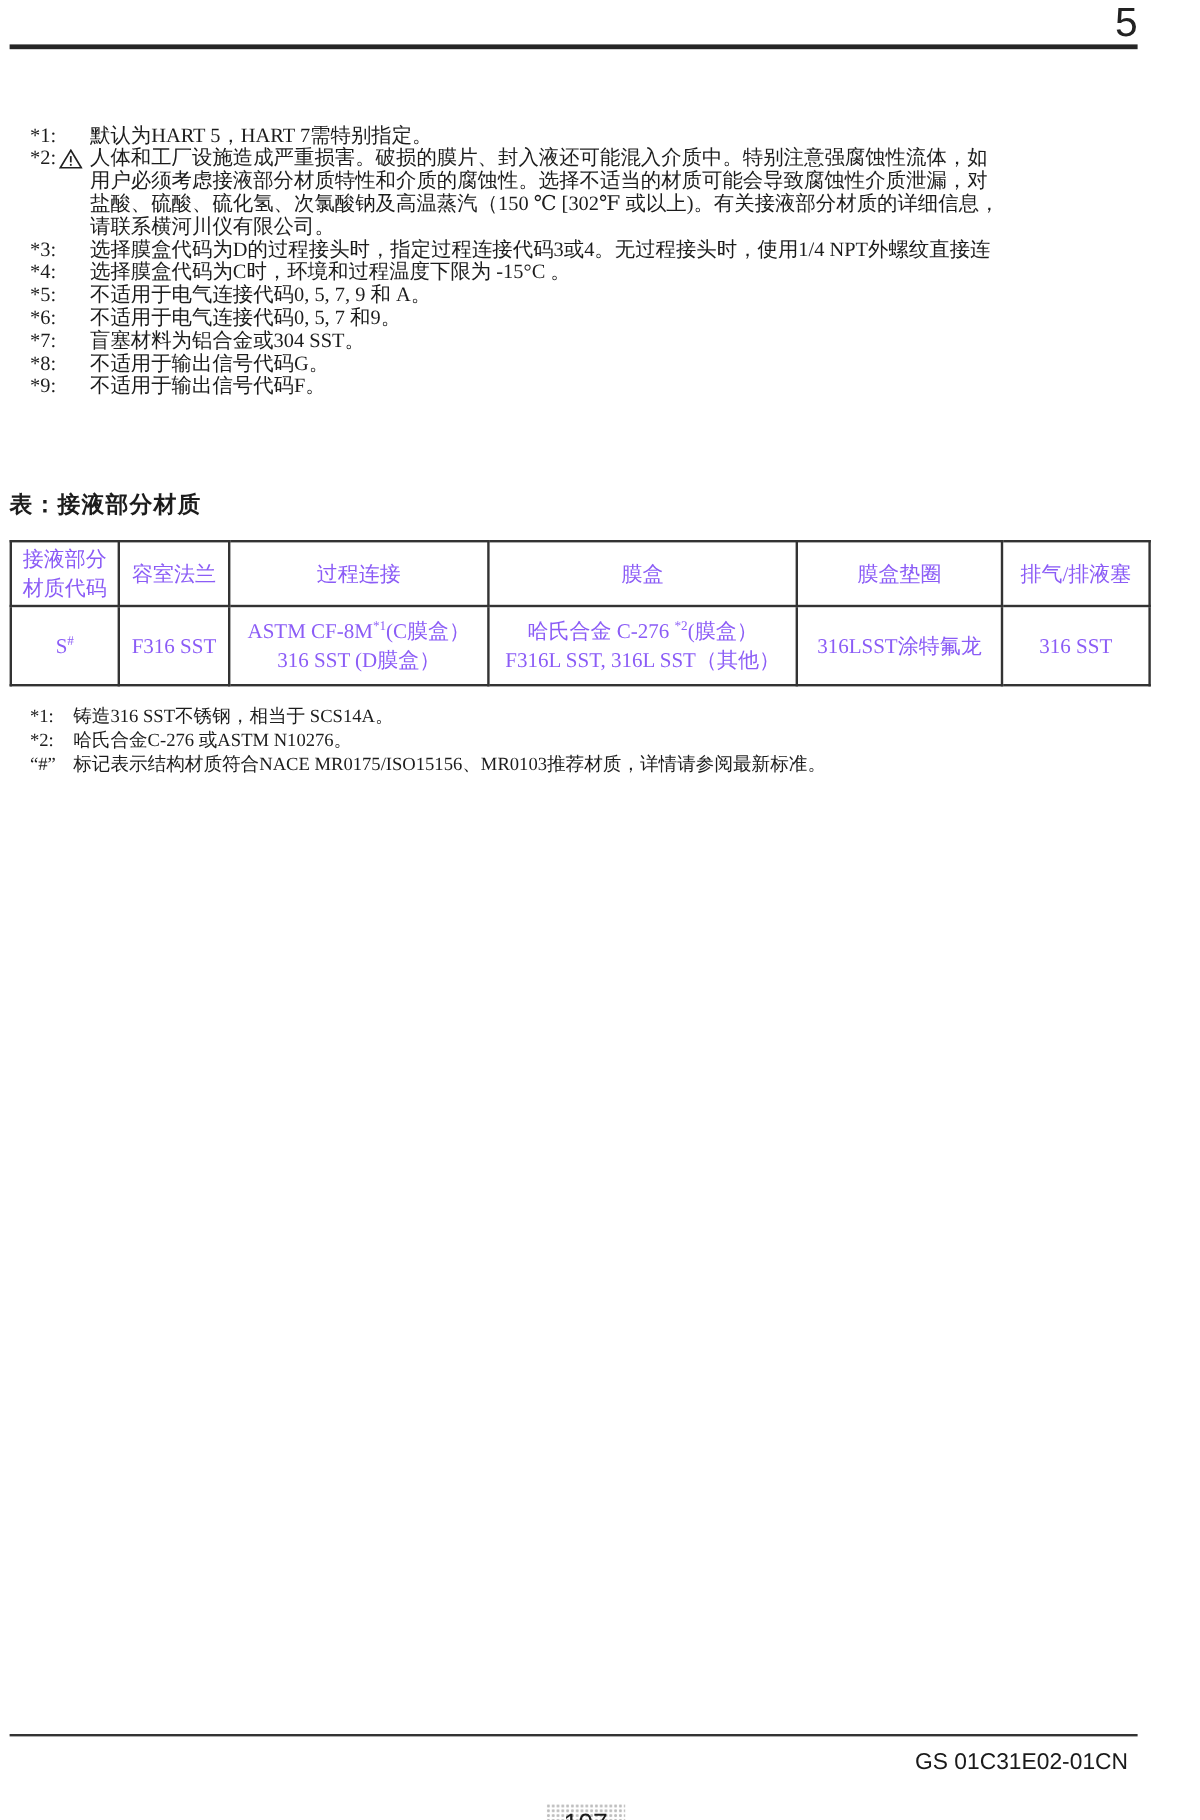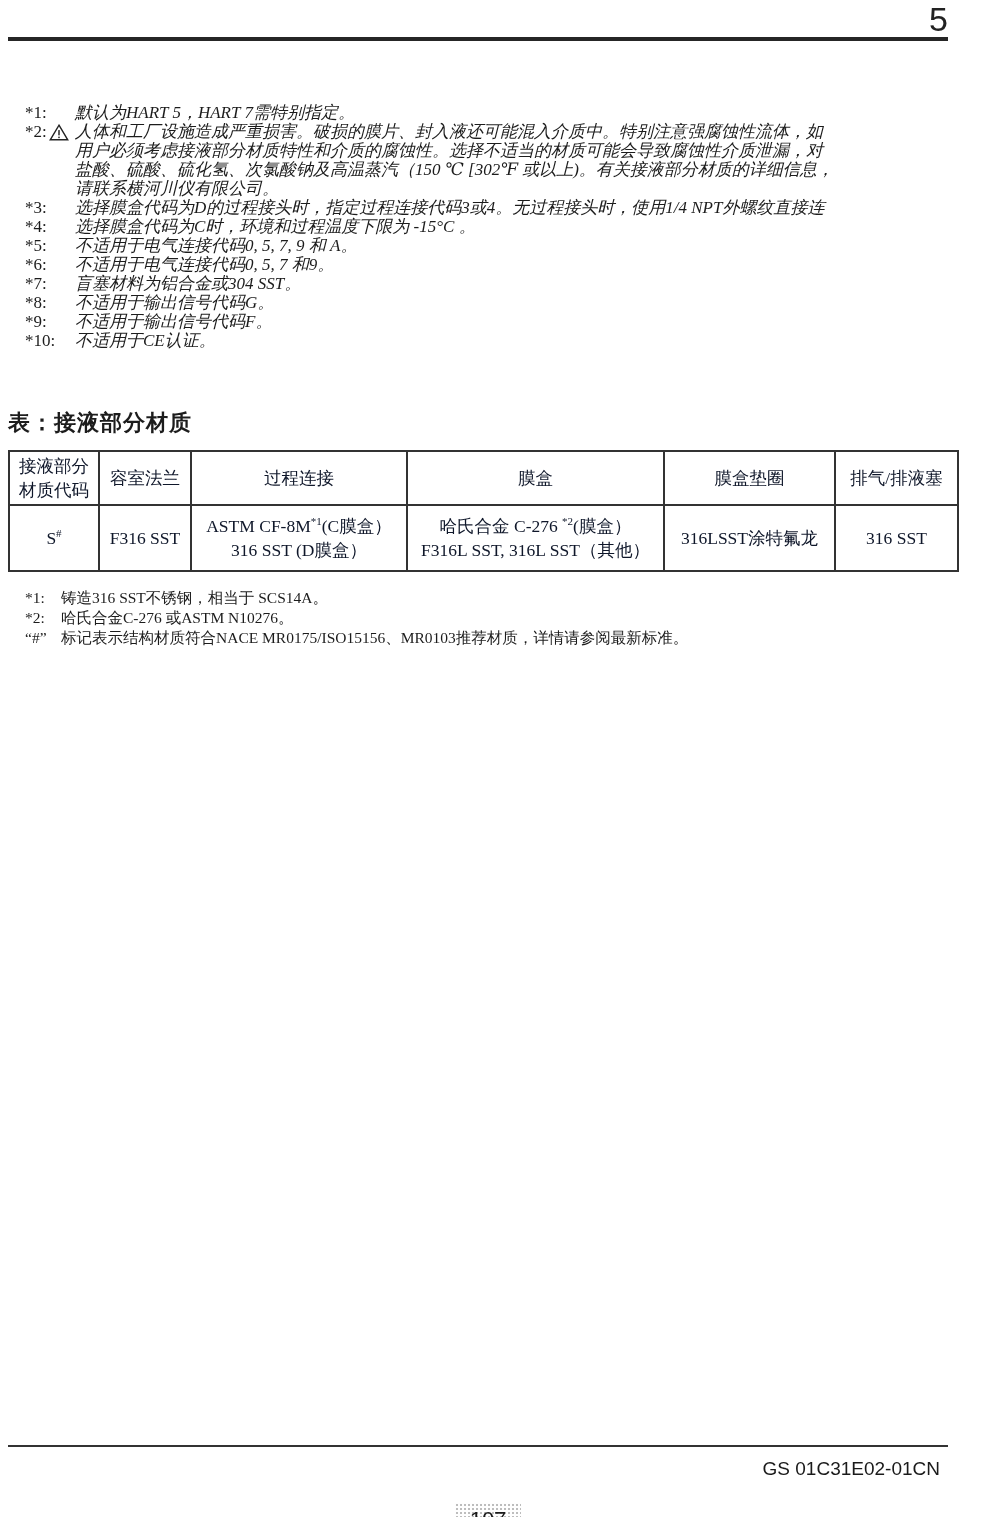--- a/index.html
+++ b/index.html
@@ -21,35 +21,35 @@
     position:absolute;top:37px;left:8px;width:940px;height:4px;
     background:#262626;
   }
   
   .footnotes{
     position:absolute;top:103px;left:25px;width:930px;
     font-size:17px;line-height:19px;
   }
   .fn-item{display:flex;position:relative;}
   .fn-label{flex:0 0 50px;}
-  .fn-lines{flex:1;font-style:italic;}
+  .fn-lines{flex:1;}
   .fn-line{white-space:nowrap;}
   .fn-icon{
     position:absolute;left:24px;top:0;width:22px;height:19px;
   }
   .fn-icon svg{display:block;margin-top:2px;}
   
   .table-title{
     position:absolute;top:408px;left:8px;
-    font-size:22px;font-weight:bold;letter-spacing:1px;
+    font-size:19px;font-weight:bold;letter-spacing:1px;
   }
   table.materials{
     position:absolute;top:450px;left:8px;
     width:949px;border-collapse:collapse;table-layout:fixed;
-    font-size:17.5px;color:#0f172a;padding-left:16px;
+    font-size:17.5px;color:#8b5cf6;padding-left:16px;
   }
   table.materials th,table.materials td{
     border:2px solid #333;text-align:center;vertical-align:middle;
     font-weight:normal;padding:2px 4px;line-height:24px;
   }
   tr.hdr-row{height:54px;}
   tr.data-row{height:66px;}
   td sup,th sup{font-size:11px;line-height:0;}
   
   .table-notes{
@@ -156,26 +156,20 @@
         </div>
     </div>
 
     <div class="fn-item">
       <span class="fn-label">*9:</span>
       <div class="fn-lines">
           <div class="fn-line">不适用于输出信号代码F。</div>
         </div>
     </div>
 
-    <div class="fn-item">
-      <span class="fn-label">*10:</span>
-      <div class="fn-lines">
-          <div class="fn-line">不适用于CE认证。</div>
-        </div>
-    </div>
 
   </div>
 
   <div class="table-title">表：接液部分材质</div>
 
   <table class="materials">
     <colgroup>
       <col style="width:90px">
         <col style="width:92px">
         <col style="width:216px">

